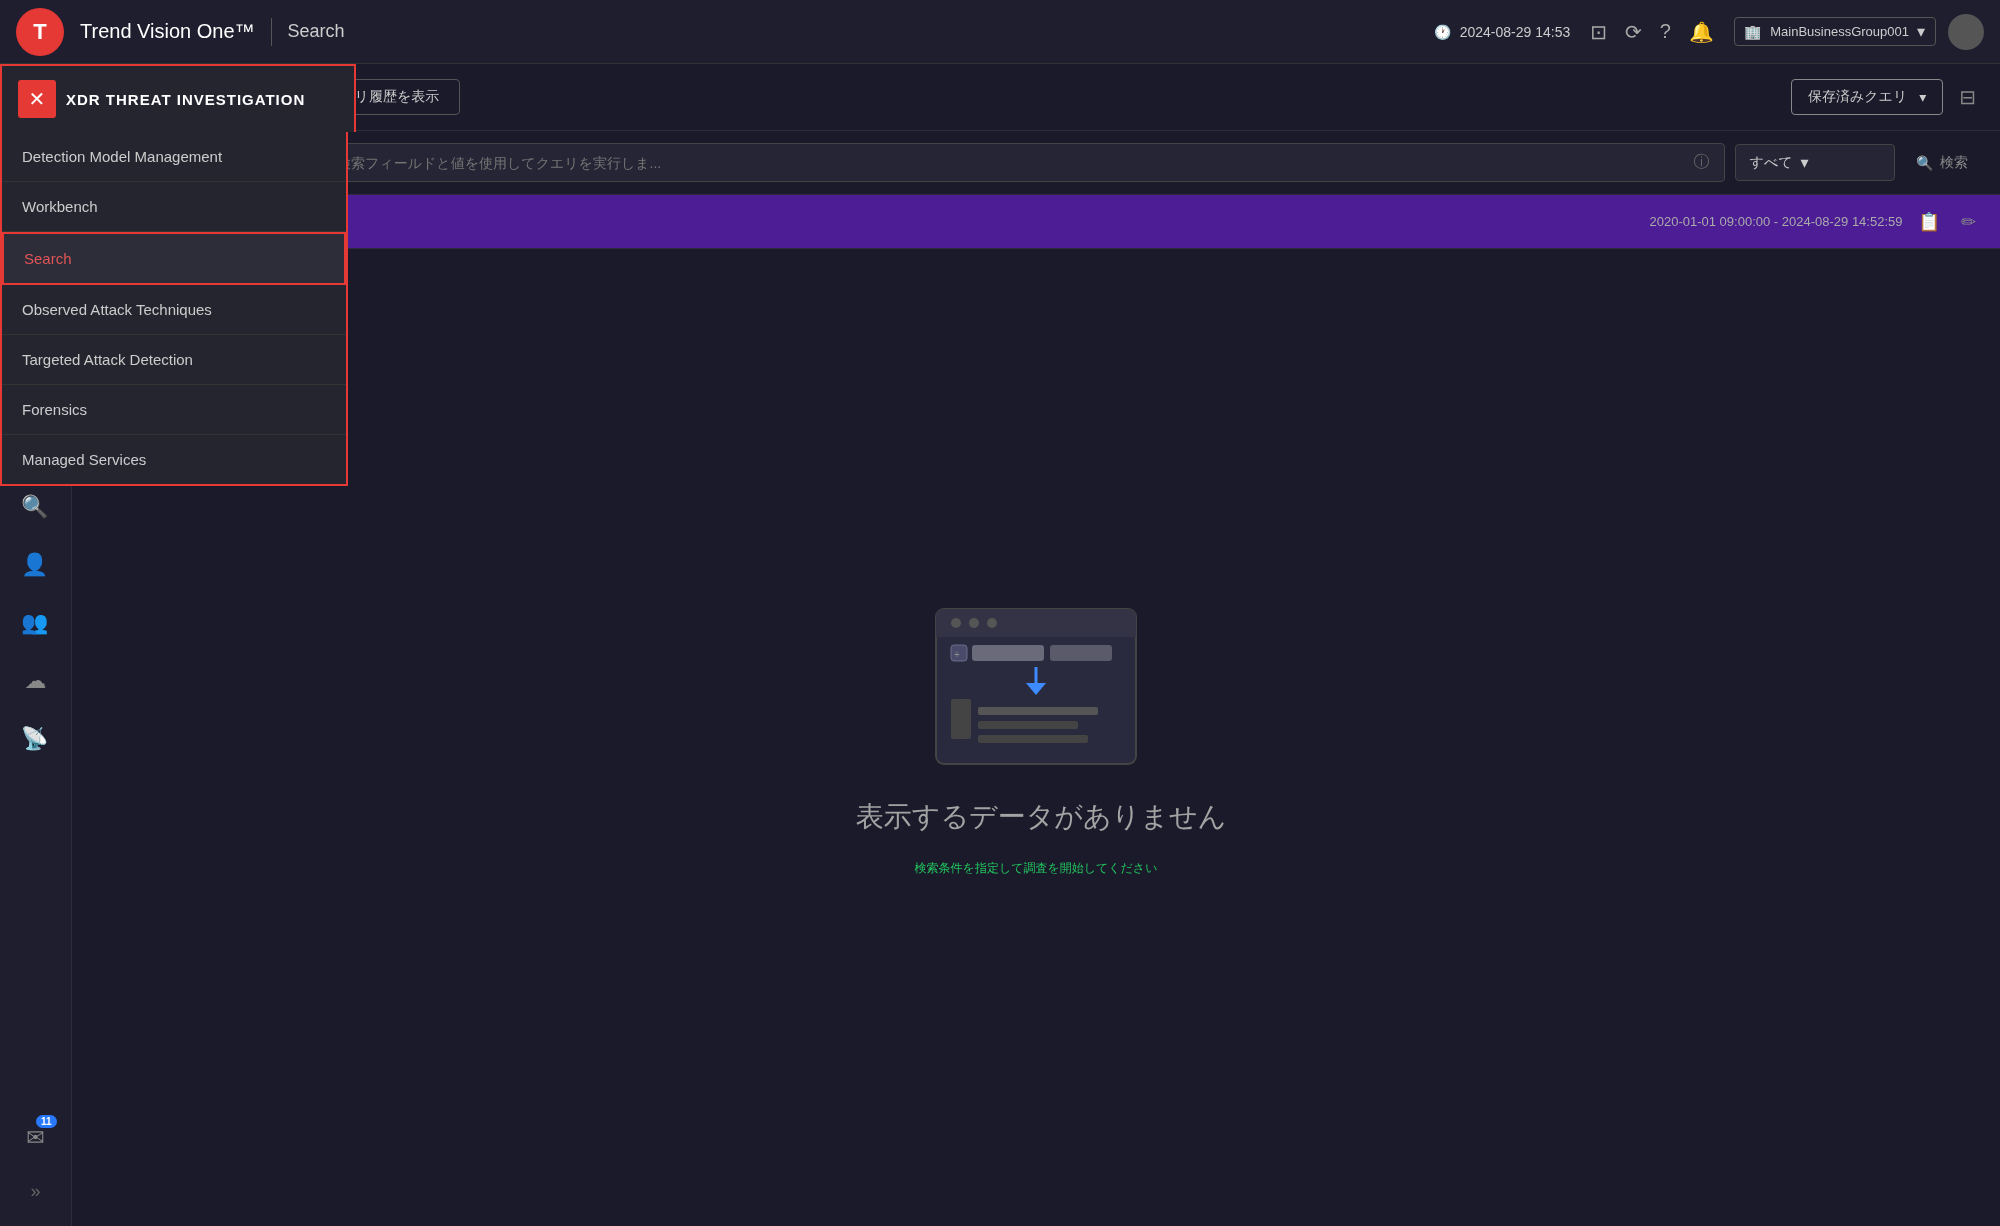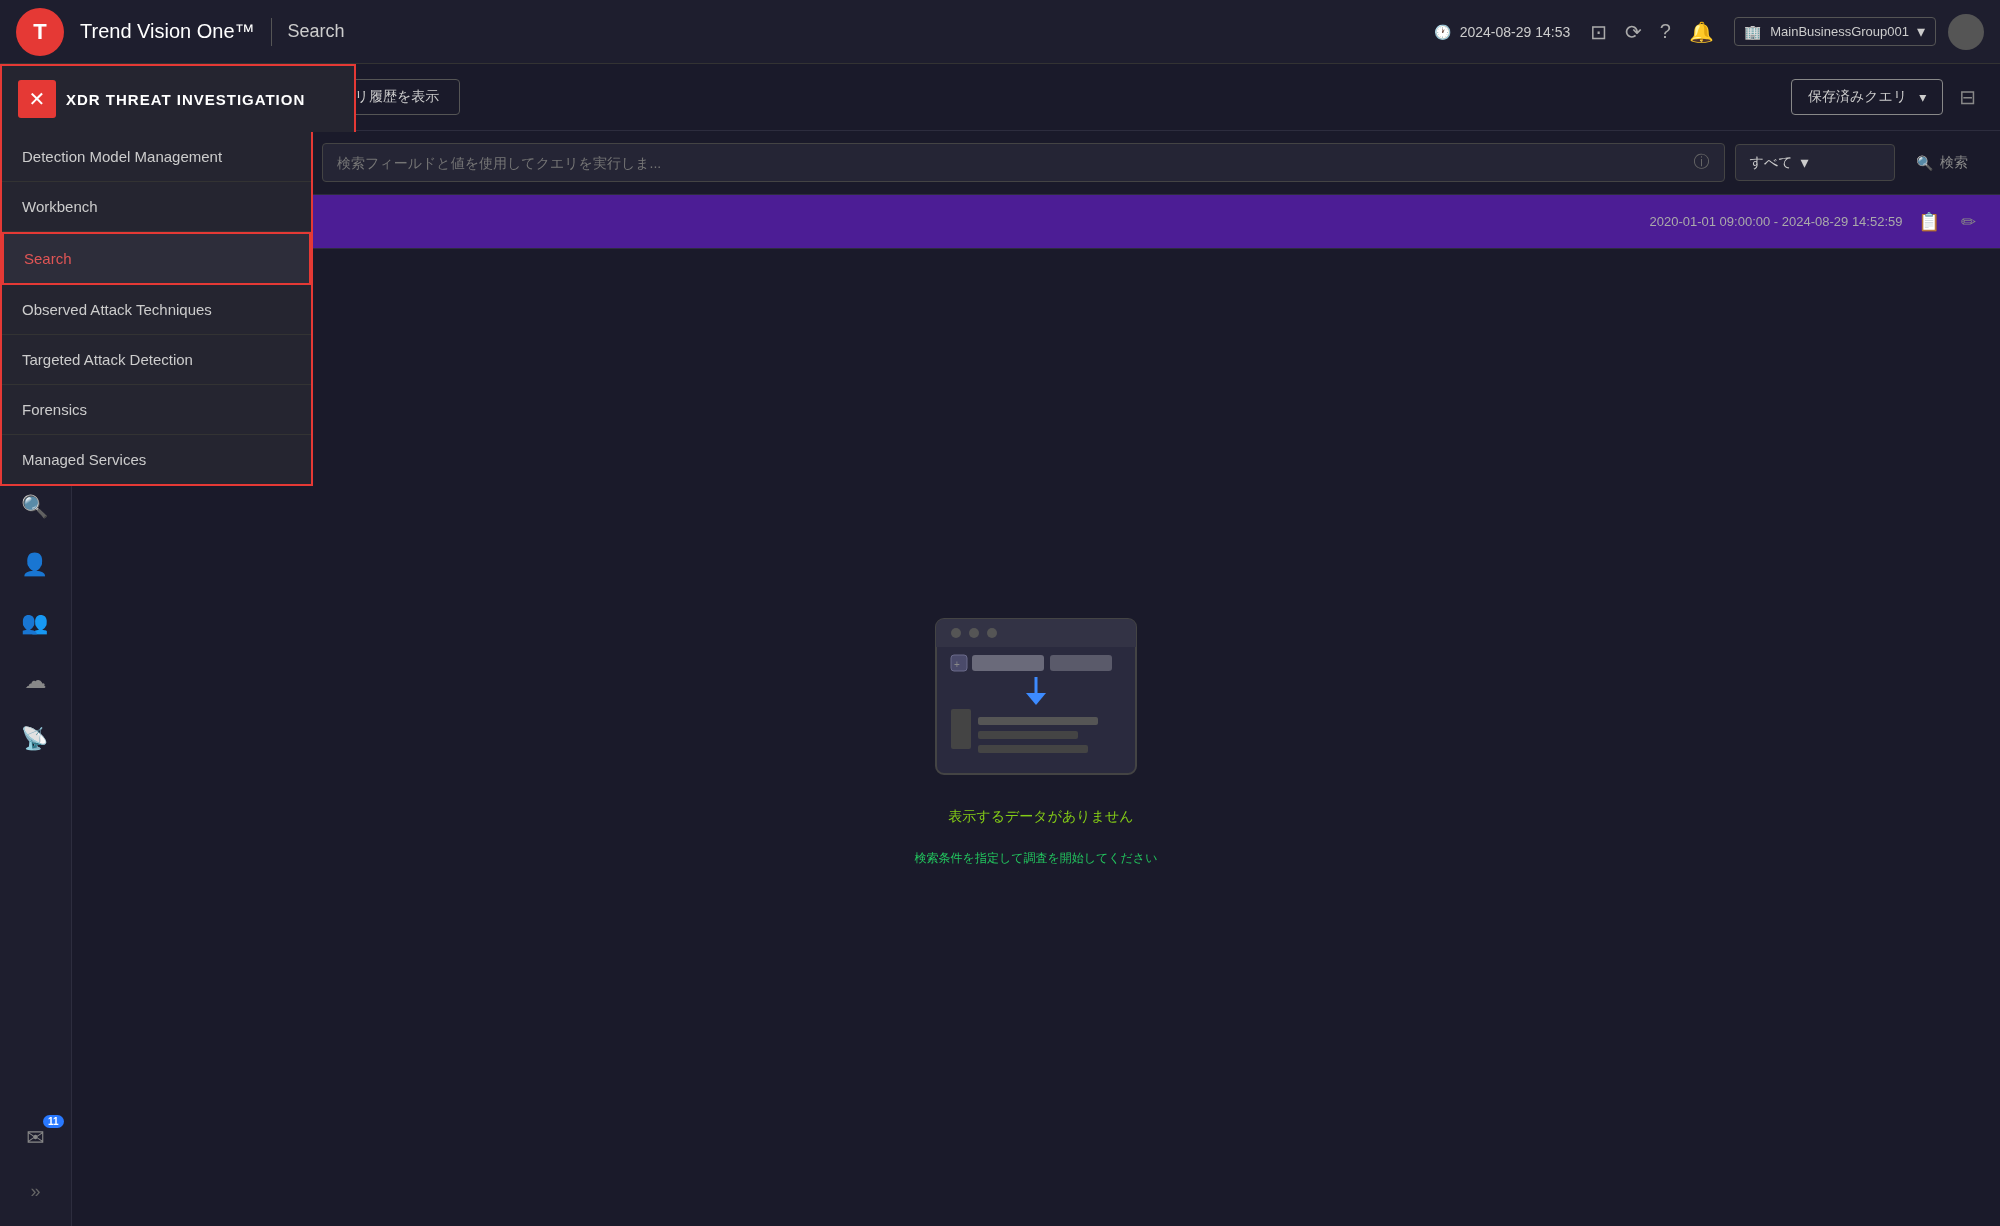--- a/index.html
+++ b/index.html
@@ -137,21 +137,21 @@
       flex-direction: column;
       align-items: center;
       gap: 6px;
     }
     .sidebar-badge {
       position: relative;
     }
     .badge-count {
       position: absolute;
       top: 4px;
-      right: 2px;
+      right: 9px;
       background: #2979ff;
       color: white;
       font-size: 10px;
       font-weight: bold;
       border-radius: 10px;
       padding: 1px 5px;
       min-width: 18px;
       text-align: center;
     }
     .sidebar-expand {
@@ -358,21 +358,21 @@
       align-items: center;
       justify-content: center;
     }
     .dropdown-header-title {
       color: #fff;
       font-size: 15px;
       font-weight: bold;
       letter-spacing: 1px;
     }
     .dropdown-body {
-      width: 313px;
+      width: 348px;
       background: #252530;
       border: 2px solid #e53935;
       border-top: none;
     }
     .dropdown-item {
       padding: 16px 20px;
       color: #ccc;
       font-size: 15px;
       cursor: pointer;
       border-bottom: 1px solid #333;
@@ -390,22 +390,22 @@
       flex: 1;
       display: flex;
       flex-direction: column;
       align-items: center;
       justify-content: center;
       gap: 24px;
     }
 
     
     .no-data-text {
-      color: #84cc16;
-      font-size: 14px;
+      color: #a3a3a3;
+      font-size: 28px;
       font-weight: 500;
       margin-left: 10px;
     }
     .no-data-sub {
       color: #22c55e;
       font-size: 12px;
     }
   </style>
 </head>
 <body>

